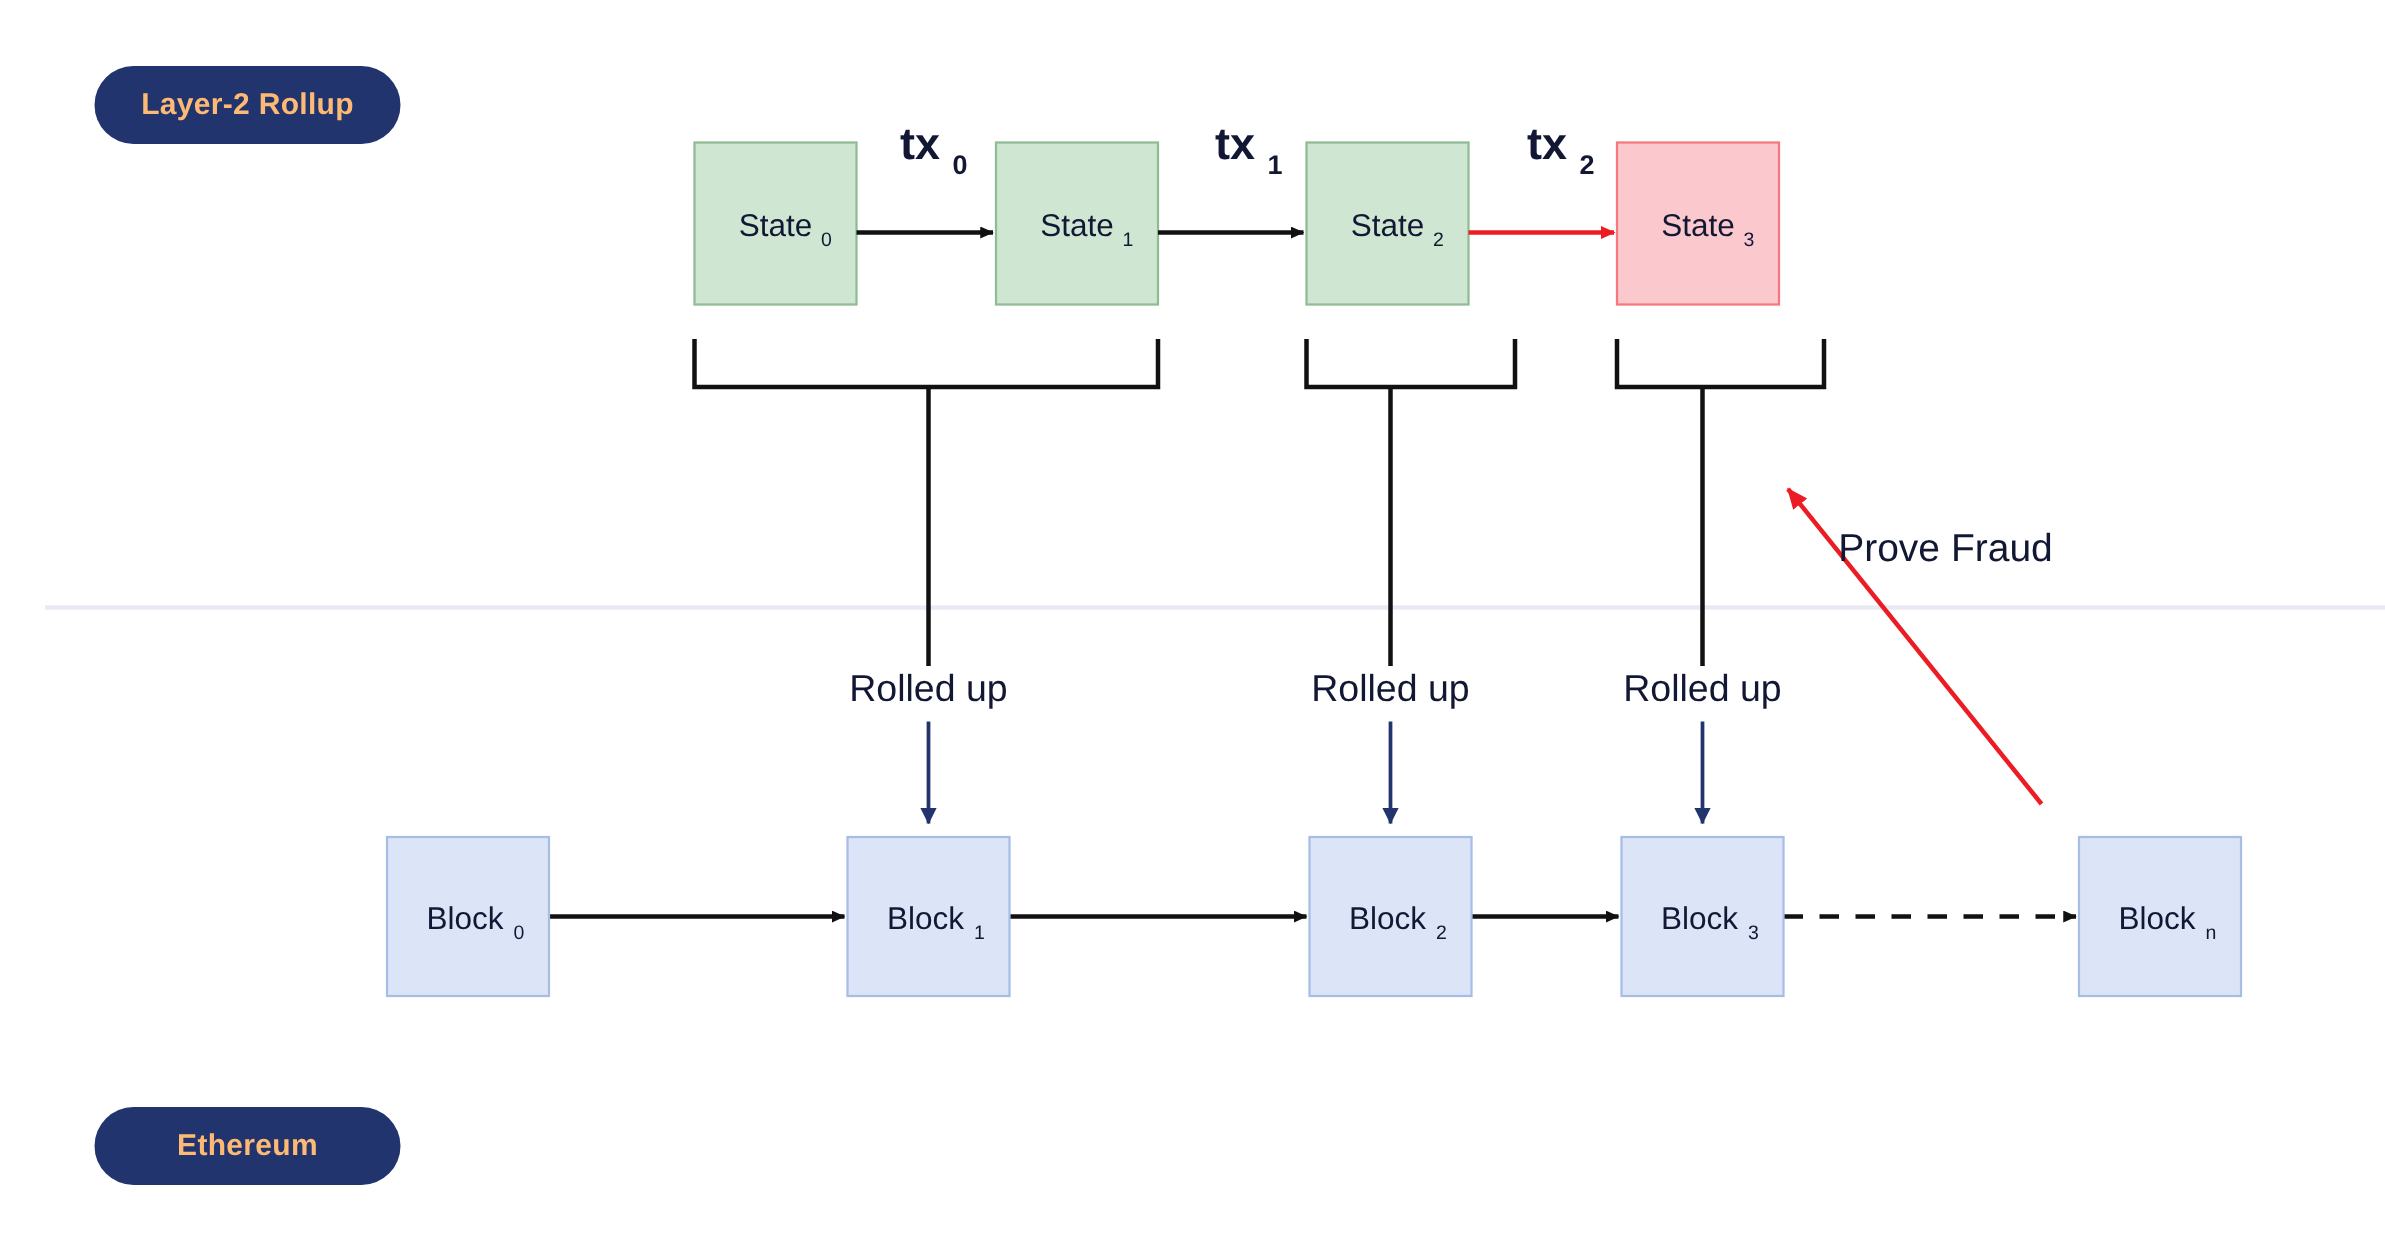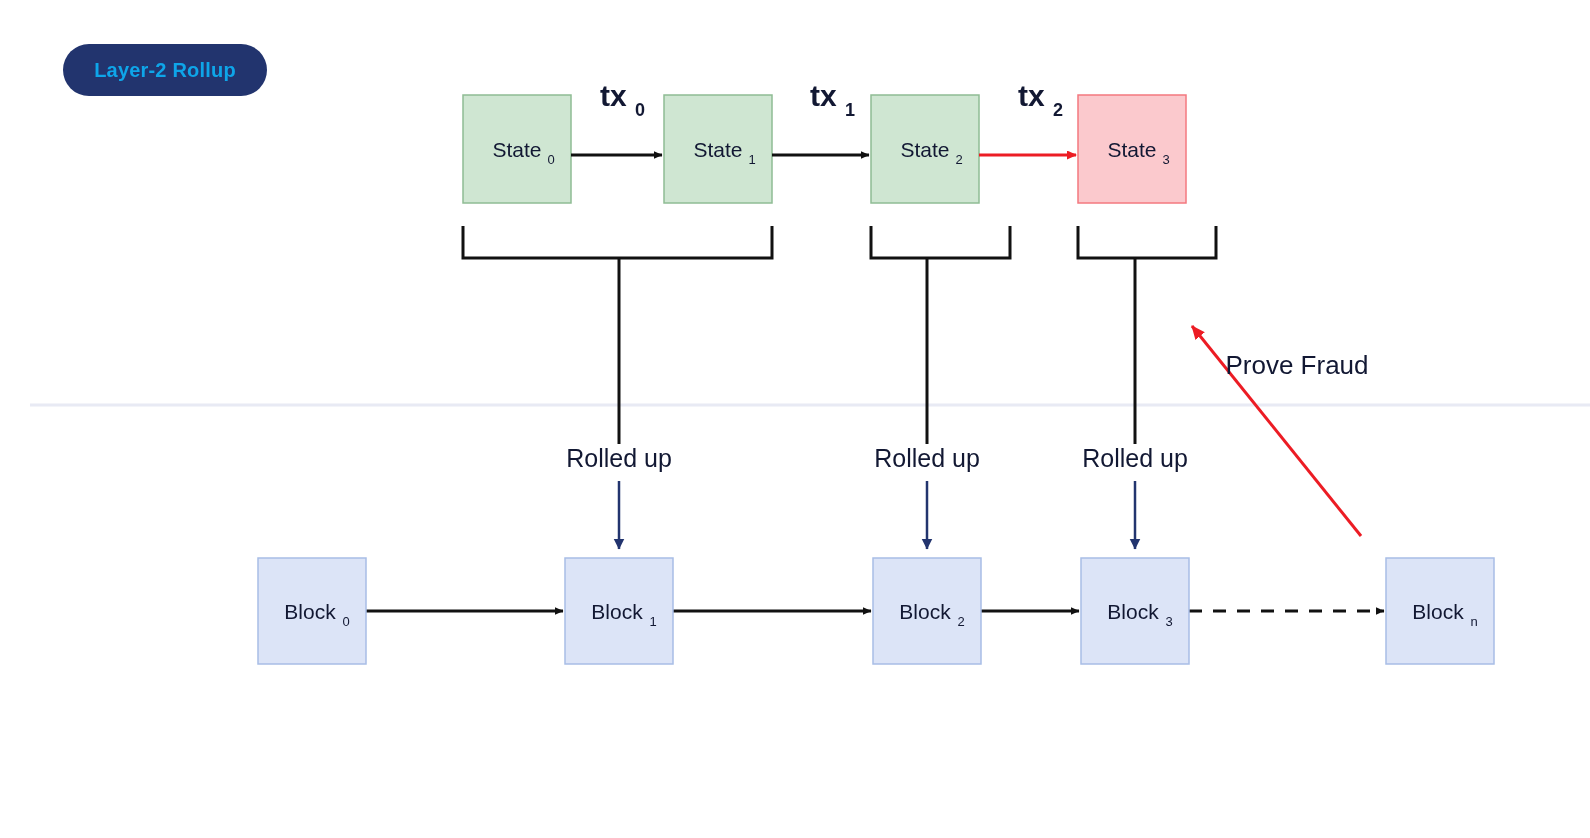--- a/index.html
+++ b/index.html
@@ -26,21 +26,21 @@
     width: 1590px;
     height: 838px;
     display: block;
   }
   .badge {
     position: absolute;
     display: flex;
     align-items: center;
     justify-content: center;
     border-radius: 999px;
-    color: #0ea5e9;
+    color: #fdba74;
     font-family: "Liberation Sans", sans-serif;
     font-weight: bold;
     letter-spacing: 0.2px;
     font-size: 20px;
     box-sizing: border-box;
   }
   #badge-layer2 {
     left: 63px;
     top: 44px;
     width: 204px;
@@ -87,20 +87,21 @@
     fill: #121833;
   }
 </style>
 </head>
 <body>
 
 <div id="diagram-root">
 
   <div class="badge" id="badge-layer2">Layer-2 Rollup</div>
 
+  <div class="badge" id="badge-ethereum">Ethereum</div>
 
   <svg class="diagram-canvas" viewBox="0 0 1590 838">
     <defs>
       <marker id="arrowBlack" markerWidth="10" markerHeight="10" refX="8.5" refY="4" orient="auto" markerUnits="userSpaceOnUse">
         <path d="M0,0 L9,4 L0,8 z" fill="#111111"></path>
       </marker>
       <marker id="arrowRed" markerWidth="11" markerHeight="11" refX="9" refY="4.5" orient="auto" markerUnits="userSpaceOnUse">
         <path d="M0,0 L10,4.5 L0,9 z" fill="#ec1c24"></path>
       </marker>
       <marker id="arrowRedBig" markerWidth="16" markerHeight="16" refX="13" refY="6" orient="auto" markerUnits="userSpaceOnUse">

